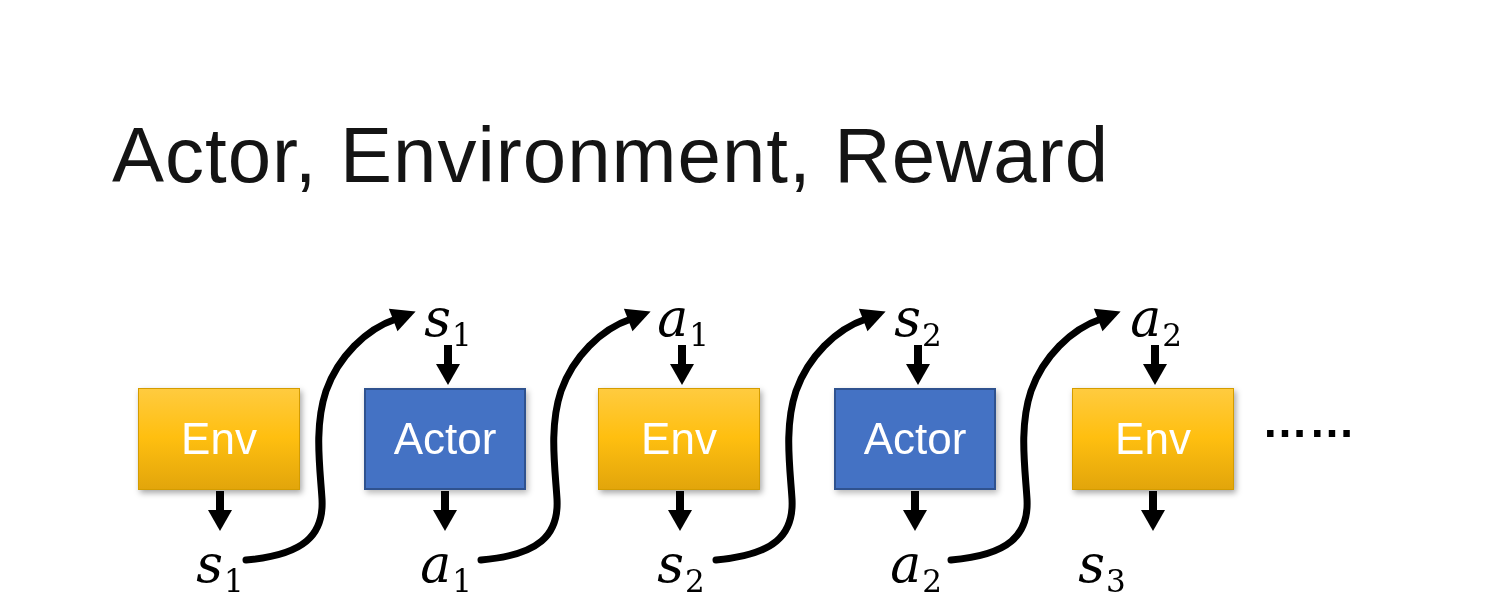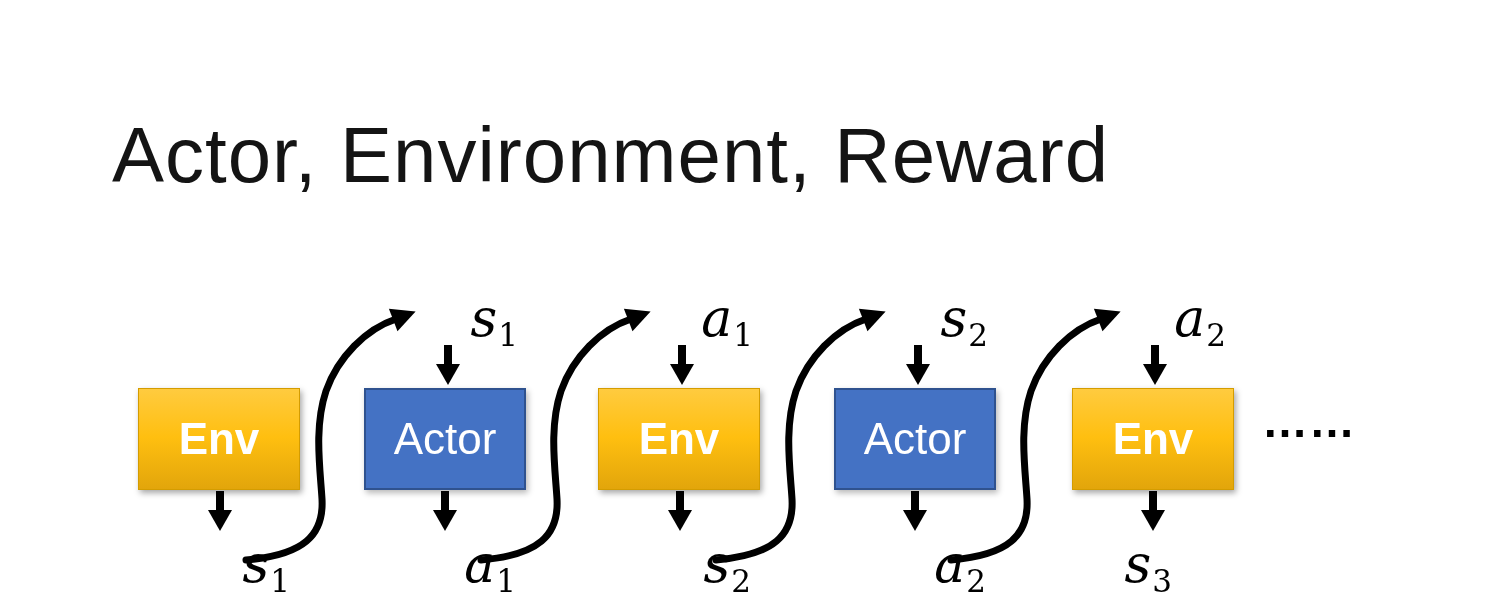--- a/index.html
+++ b/index.html
@@ -19,29 +19,28 @@
   }
   .box{
     position:absolute; top:388px; height:102px; width:162px;
     display:flex; align-items:center; justify-content:center;
     font-size:44px; color:var(--box_text); box-sizing:border-box;
   }
   .box.env{
     background:linear-gradient(180deg, var(--env_top) 0%, var(--env_mid) 48%, var(--env_bottom) 100%);
     border:1px solid var(--env_border);
     box-shadow:2px 3px 6px rgba(0,0,0,0.35);
-    font-weight:bold;
   }
   .box.actor{
     background:var(--actor_fill);
     border:2px solid var(--actor_border);
     box-shadow:2px 3px 6px rgba(0,0,0,0.28);
   }
   .mlabel{
-    position:absolute; width:140px; text-align:right; line-height:1;
+    position:absolute; width:140px; text-align:center; line-height:1;
     color:var(--arrow); white-space:nowrap;
   }
   .mlabel .mvar{
     font-family:"DejaVu Serif", serif; font-style:italic; font-size:52px;
   }
   .mlabel .msub{
     font-family:"DejaVu Serif", serif; font-style:normal; font-size:31px;
     vertical-align:-10px; margin-left:1px;
   }
   .top-label{ top:292px; }

